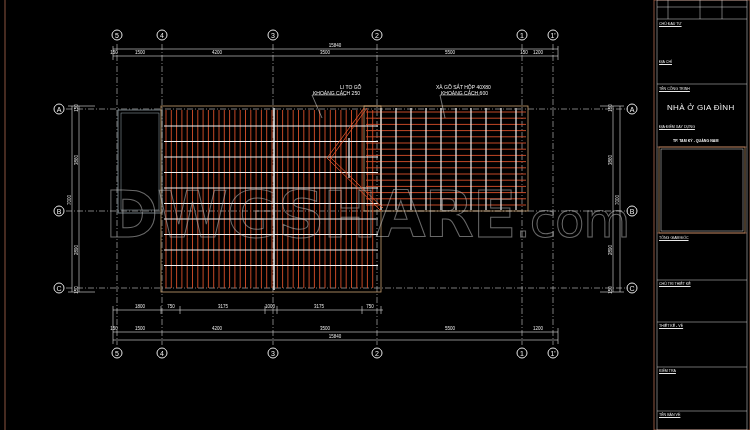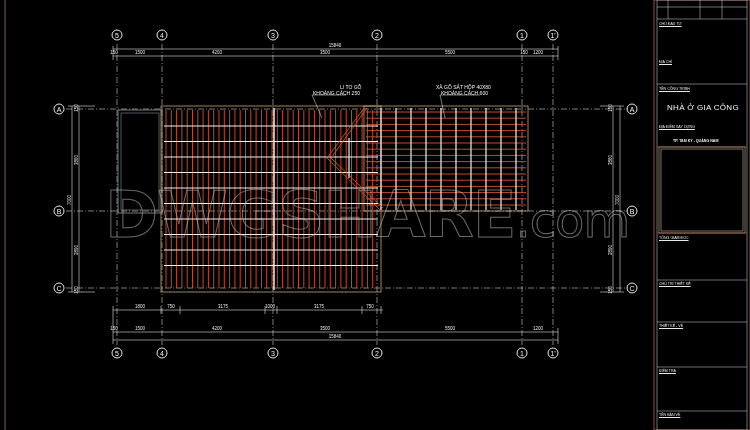--- a/index.html
+++ b/index.html
@@ -268,21 +268,21 @@
 <div class="note" style="left:313px;top:90px;">KHOẢNG CÁCH 250</div>
 <div class="note" style="left:436px;top:84px;">XÀ GỒ SẮT HỘP 40X80</div>
 <div class="note" style="left:441px;top:90px;">KHOẢNG CÁCH 600</div>
 
 <div class="watermark"><span>DWGSHARE</span><span class="dom">.com</span></div>
 
 <div class="tb">
   <div class="tb-label" style="left:4px;top:22px;">CHỦ ĐẦU TƯ</div>
   <div class="tb-label" style="left:4px;top:60px;">ĐỊA CHỈ</div>
   <div class="tb-label" style="left:4px;top:87px;">TÊN CÔNG TRÌNH</div>
-  <div class="tb-title" style="left:12px;top:103px;">NHÀ Ở GIA CÔNG</div>
+  <div class="tb-title" style="left:12px;top:103px;">NHÀ Ở GIA ĐÌNH</div>
   <div class="tb-label" style="left:4px;top:125px;">ĐỊA ĐIỂM XÂY DỰNG</div>
   <div class="tb-loc" style="left:18px;top:139px;">TP. TAM KỲ - QUẢNG NAM</div>
   <div class="tb-label" style="left:4px;top:236px;">TỔNG GIÁM ĐỐC</div>
   <div class="tb-label" style="left:4px;top:282px;">CHỦ TRÌ THIẾT KẾ</div>
   <div class="tb-label" style="left:4px;top:324px;">THIẾT KẾ - VẼ</div>
   <div class="tb-label" style="left:4px;top:369px;">KIỂM TRA</div>
   <div class="tb-label" style="left:4px;top:413px;">TÊN BẢN VẼ</div>
 </div>
 
 </body></html>

